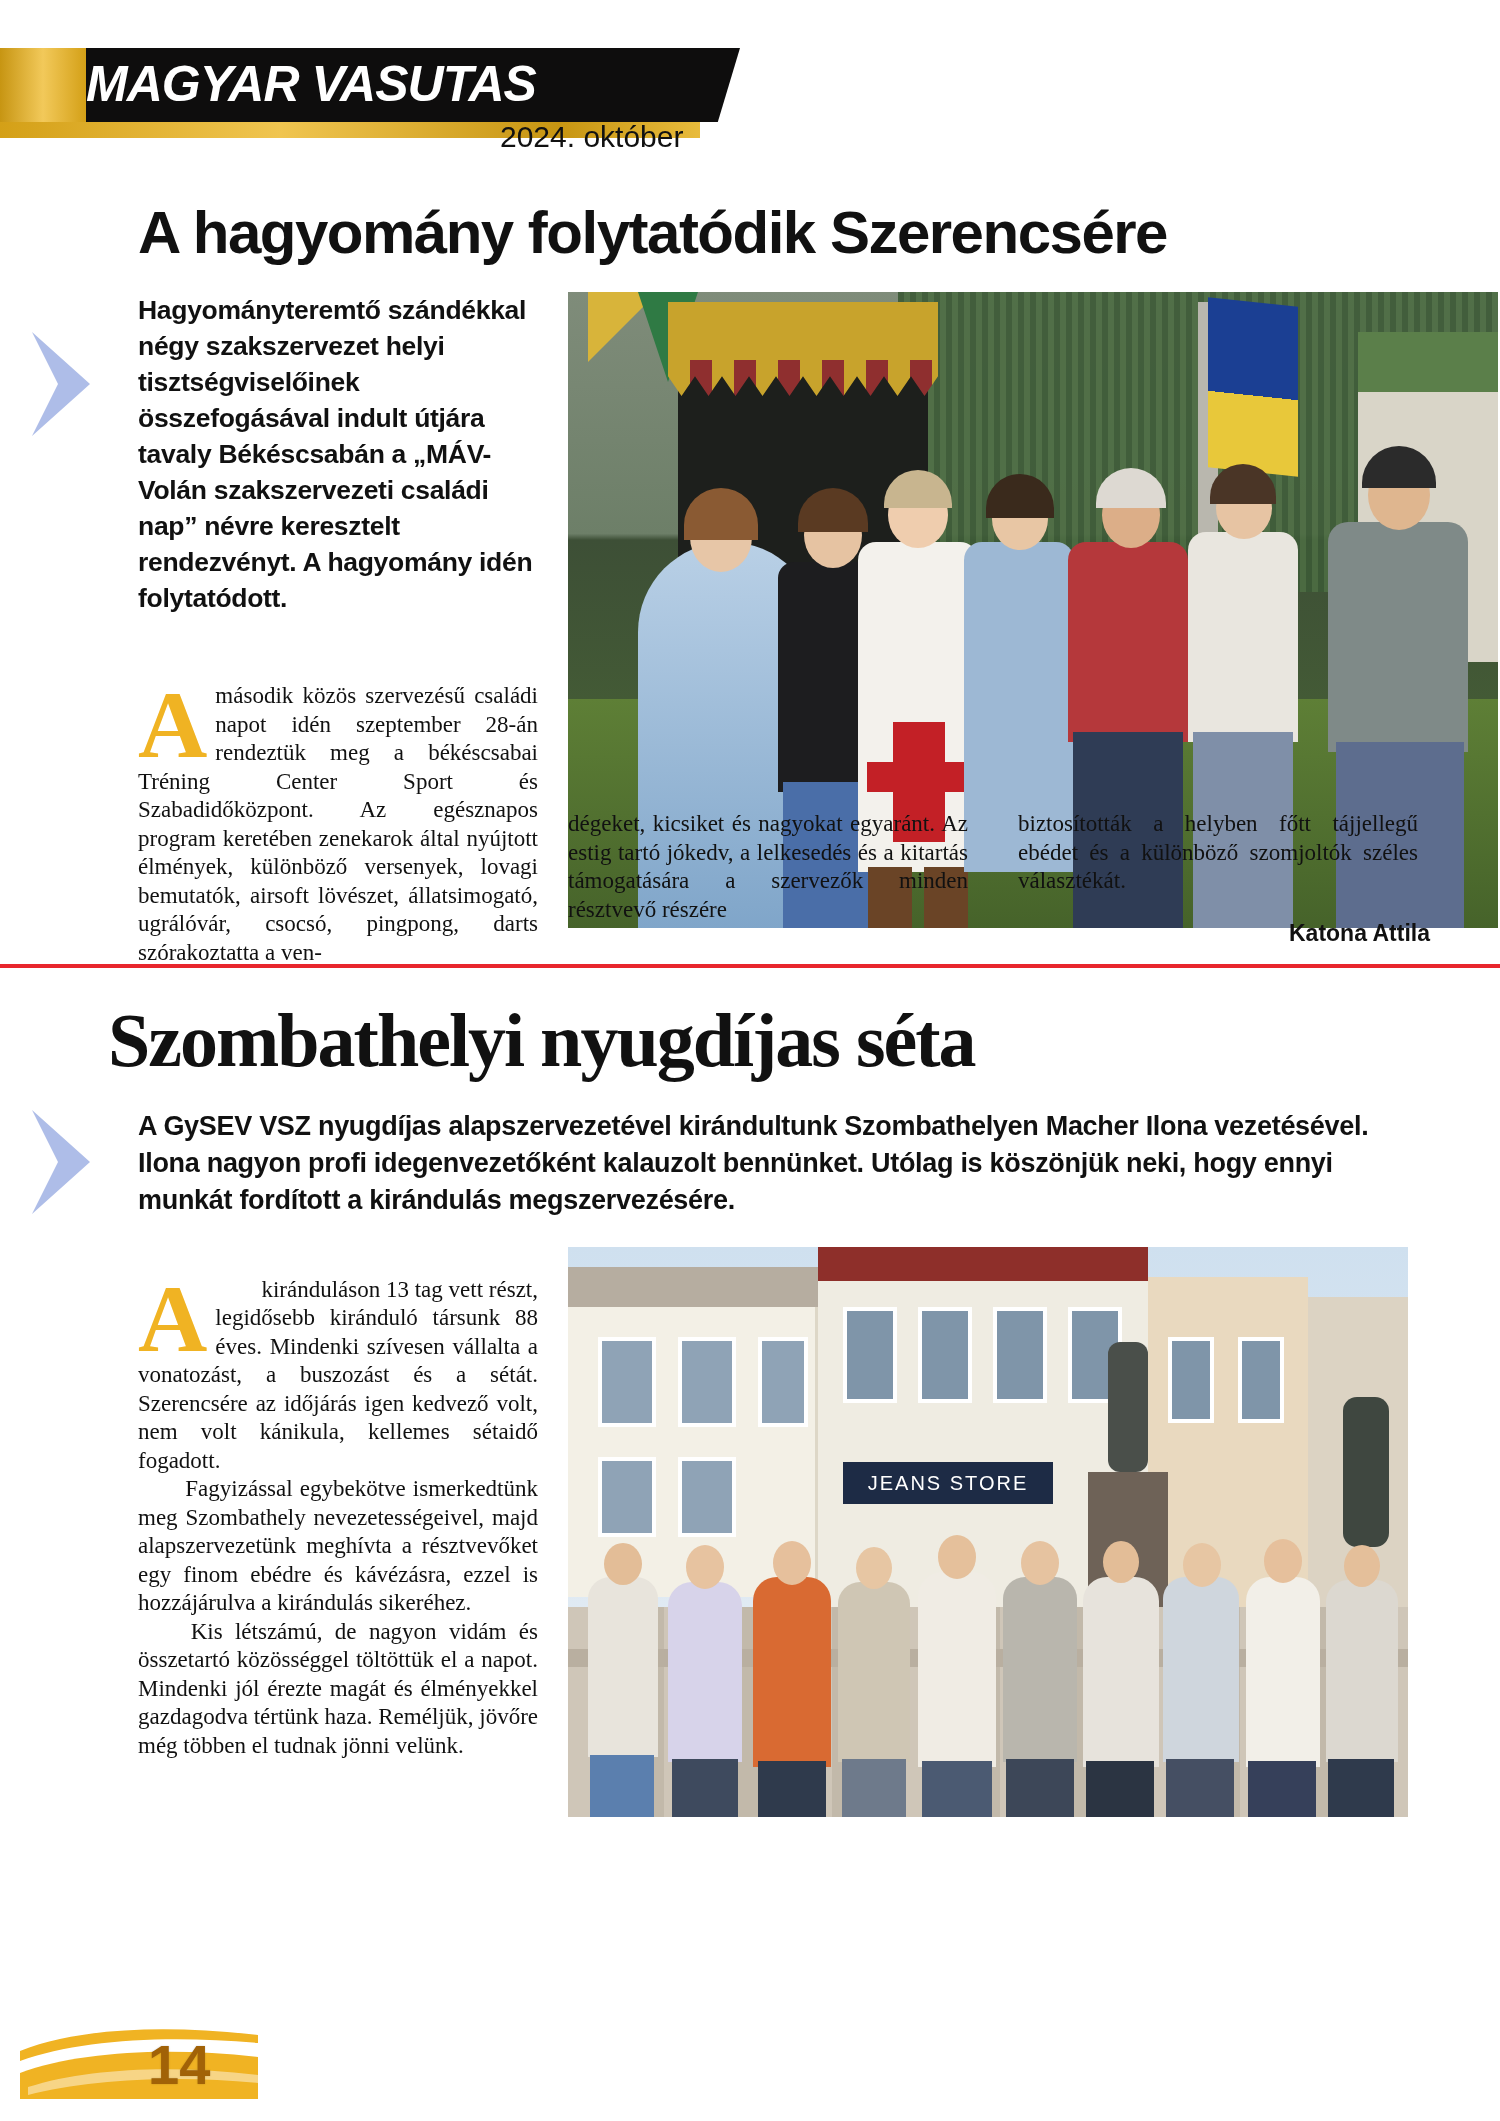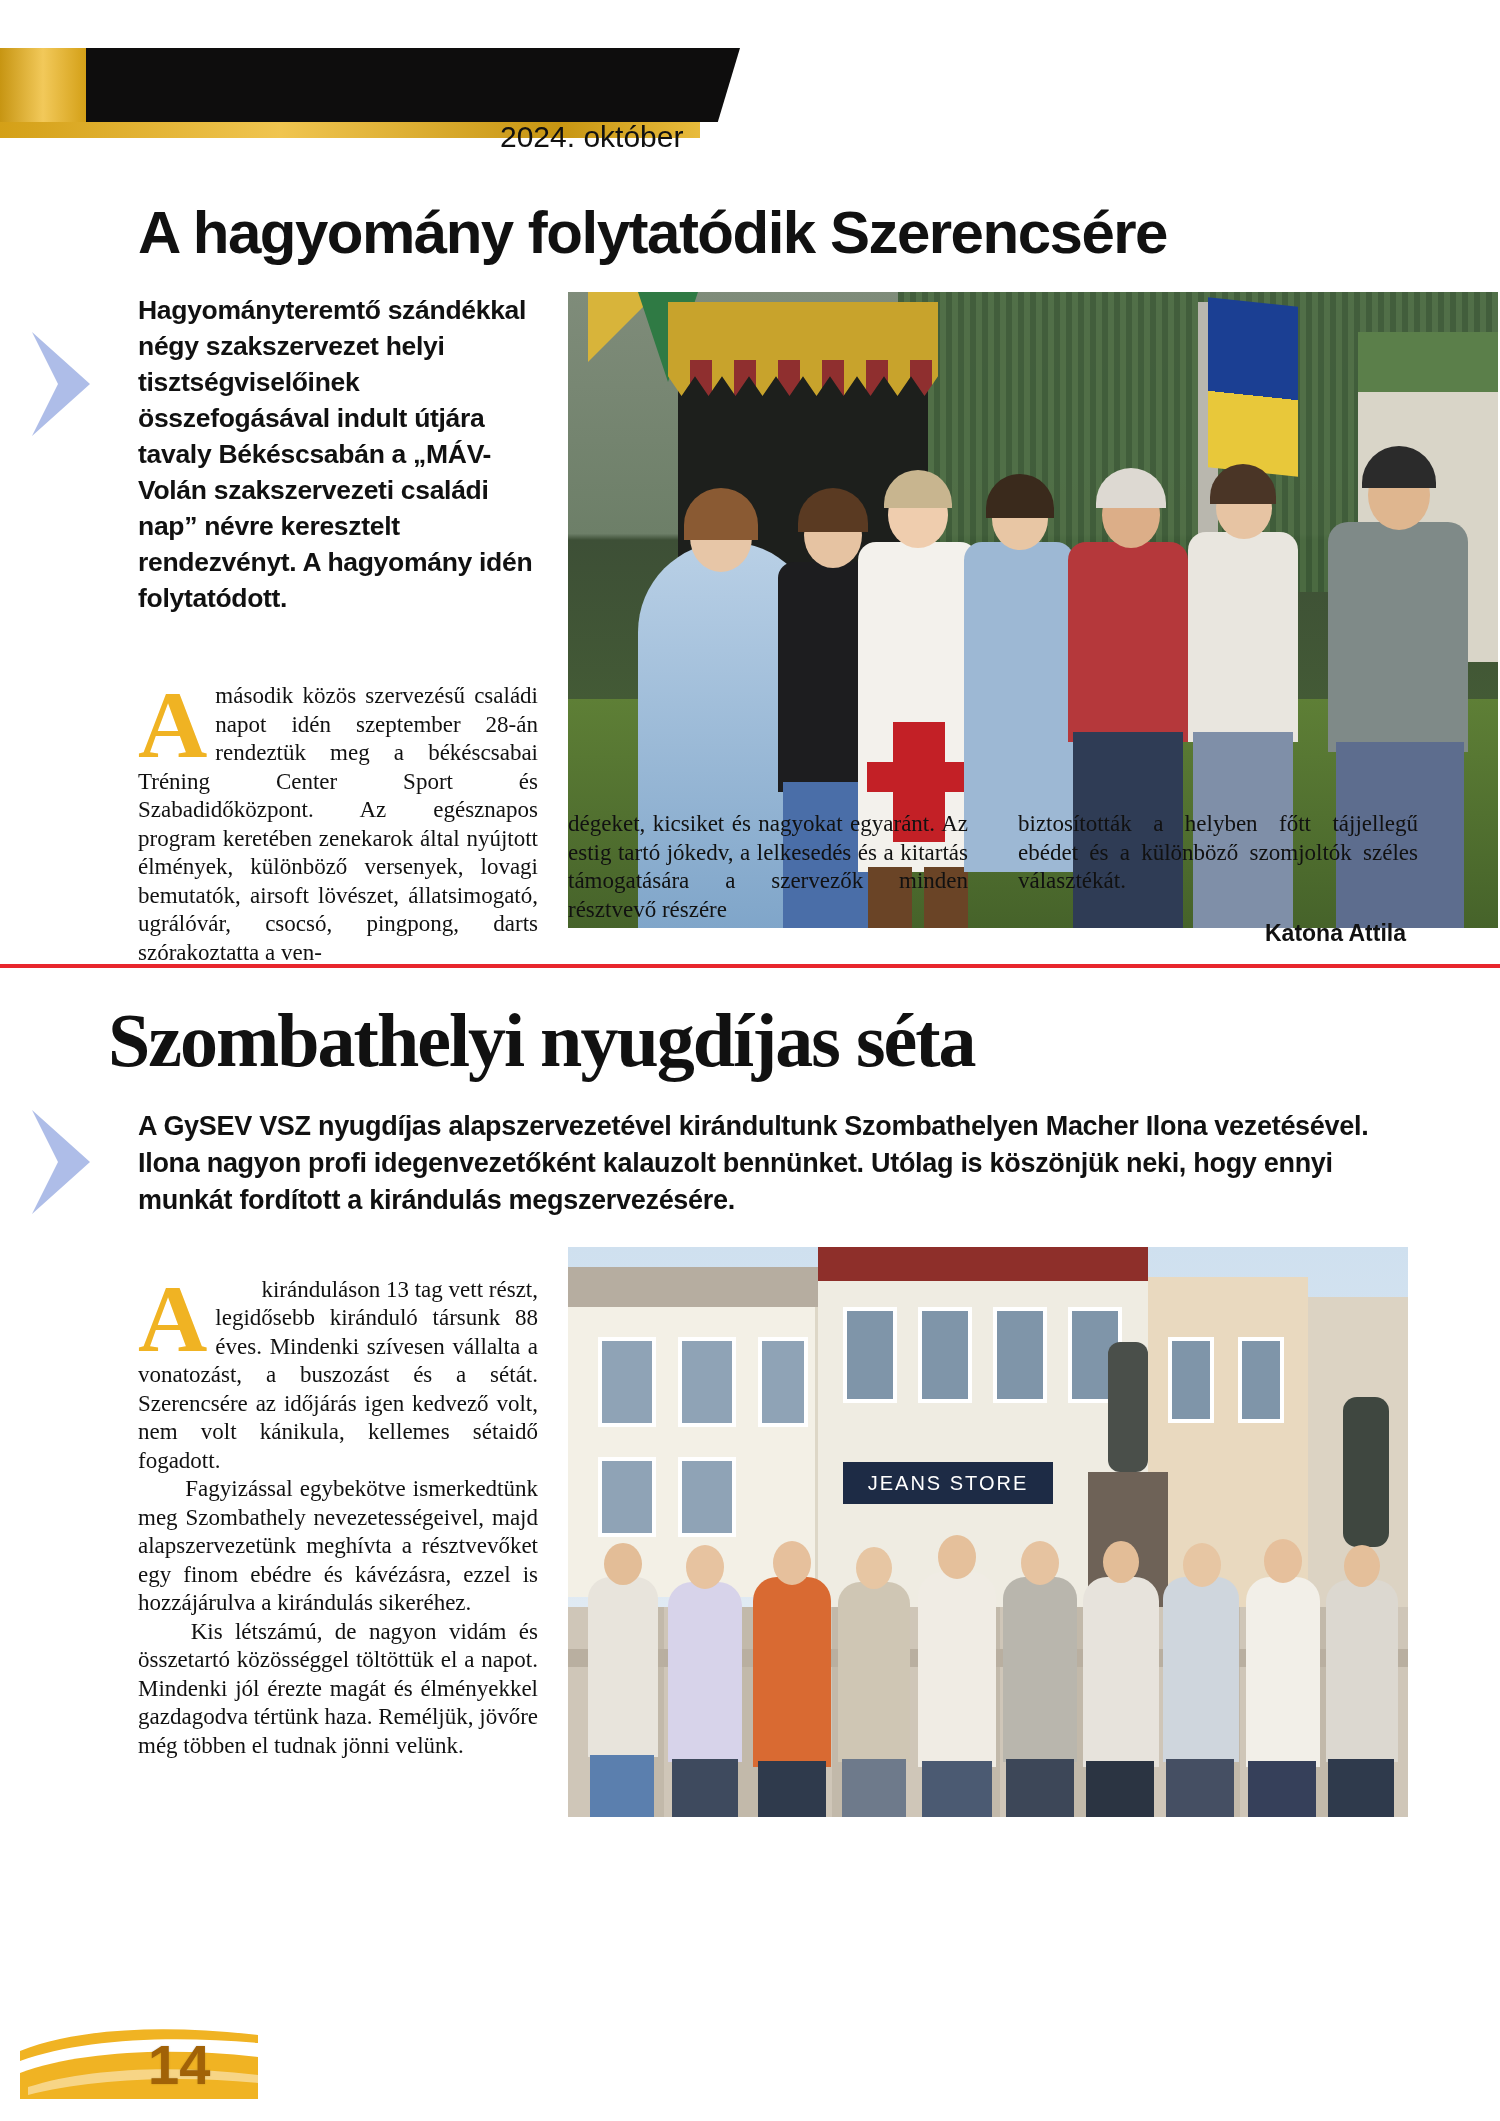--- a/index.html
+++ b/index.html
@@ -191,20 +191,24 @@
   .scene-grass { position:absolute; left:0; right:0; bottom:0; height:42%; background:linear-gradient(#5f7d3a,#47642a); }
   .scene-sky { position:absolute; inset:0; background:linear-gradient(#b9c8b0,#8fa682); }
   .tent { position:absolute; background:#1d1f1c; }
 </style>
 </head>
 <body>
 
 <div class="masthead">
   <div class="masthead-bar"></div>
   <div class="masthead-gold"></div>
+  <div class="masthead-title">
+    <span>MAGYAR</span>
+    <span class="part2">VASUTAS</span>
+  </div>
   <div class="masthead-date">2024. október</div>
 </div>
 
 <div class="content">
 
   <div class="art1">
 
     <h1 class="headline">A hagyomány folytatódik Szerencsére</h1>
 
     <div class="arrow" style="left:-110px; top:130px;">
@@ -275,21 +279,21 @@
         <div style="position:absolute; left:800px; top:168px; width:62px; height:70px; background:#dfb68f; border-radius:50%;"></div>
         <div style="position:absolute; left:794px; top:154px; width:74px; height:42px; background:#2b2b2b; border-radius:38px 38px 0 0;"></div>
         <div style="position:absolute; left:768px; top:450px; width:128px; height:190px; background:#5d6d8e;"></div>
       </div>
 
     </div>
 
     <div style="position:relative; margin-top:6px; height:128px;">
       <div class="body-col" style="position:absolute; left:430px; top:0; width:400px;">dégeket, kicsiket és nagyokat egyaránt. Az estig tartó jókedv, a lelkesedés és a kitartás támogatására a szervezők minden résztvevő részére</div>
       <div class="body-col" style="position:absolute; left:880px; top:0; width:400px;">biztosították a helyben főtt tájjellegű ebédet és a különböző szomjoltók széles választékát.</div>
-      <div class="byline" style="position:absolute; right:92px; top:96px; width:400px;">Katona Attila</div>
+      <div class="byline" style="position:absolute; right:68px; top:96px; width:400px;">Katona Attila</div>
     </div>
   </div>
 
   <div class="divider" style="margin:26px 0 0 -138px; width:1500px;"></div>
 
   <div class="art2" style="position:relative; margin-top:30px;">
 
     <h1 class="headline big" style="margin-left:-30px;font-family:Liberation Serif, serif;">Szombathelyi nyugdíjas séta</h1>
 
     <div class="arrow" style="left:-110px; top:110px;">

